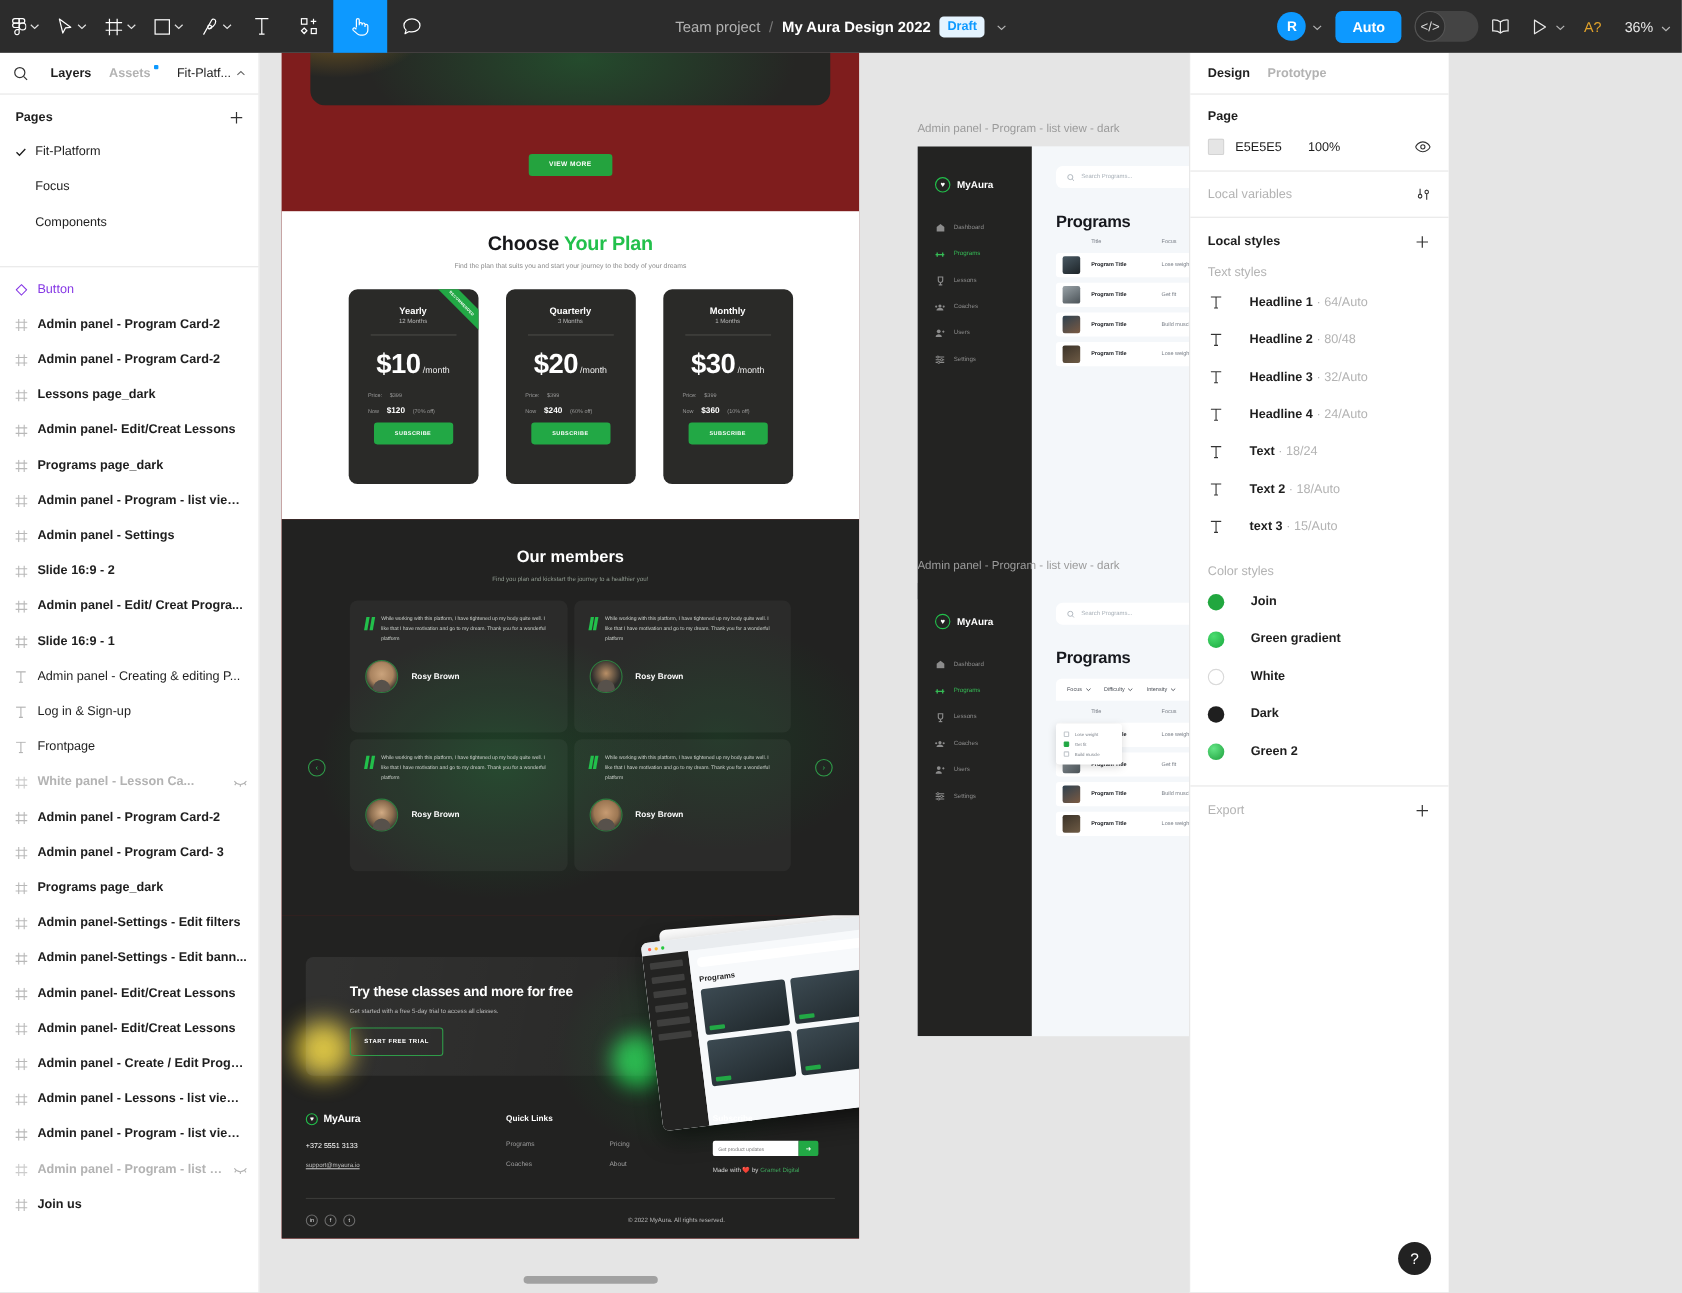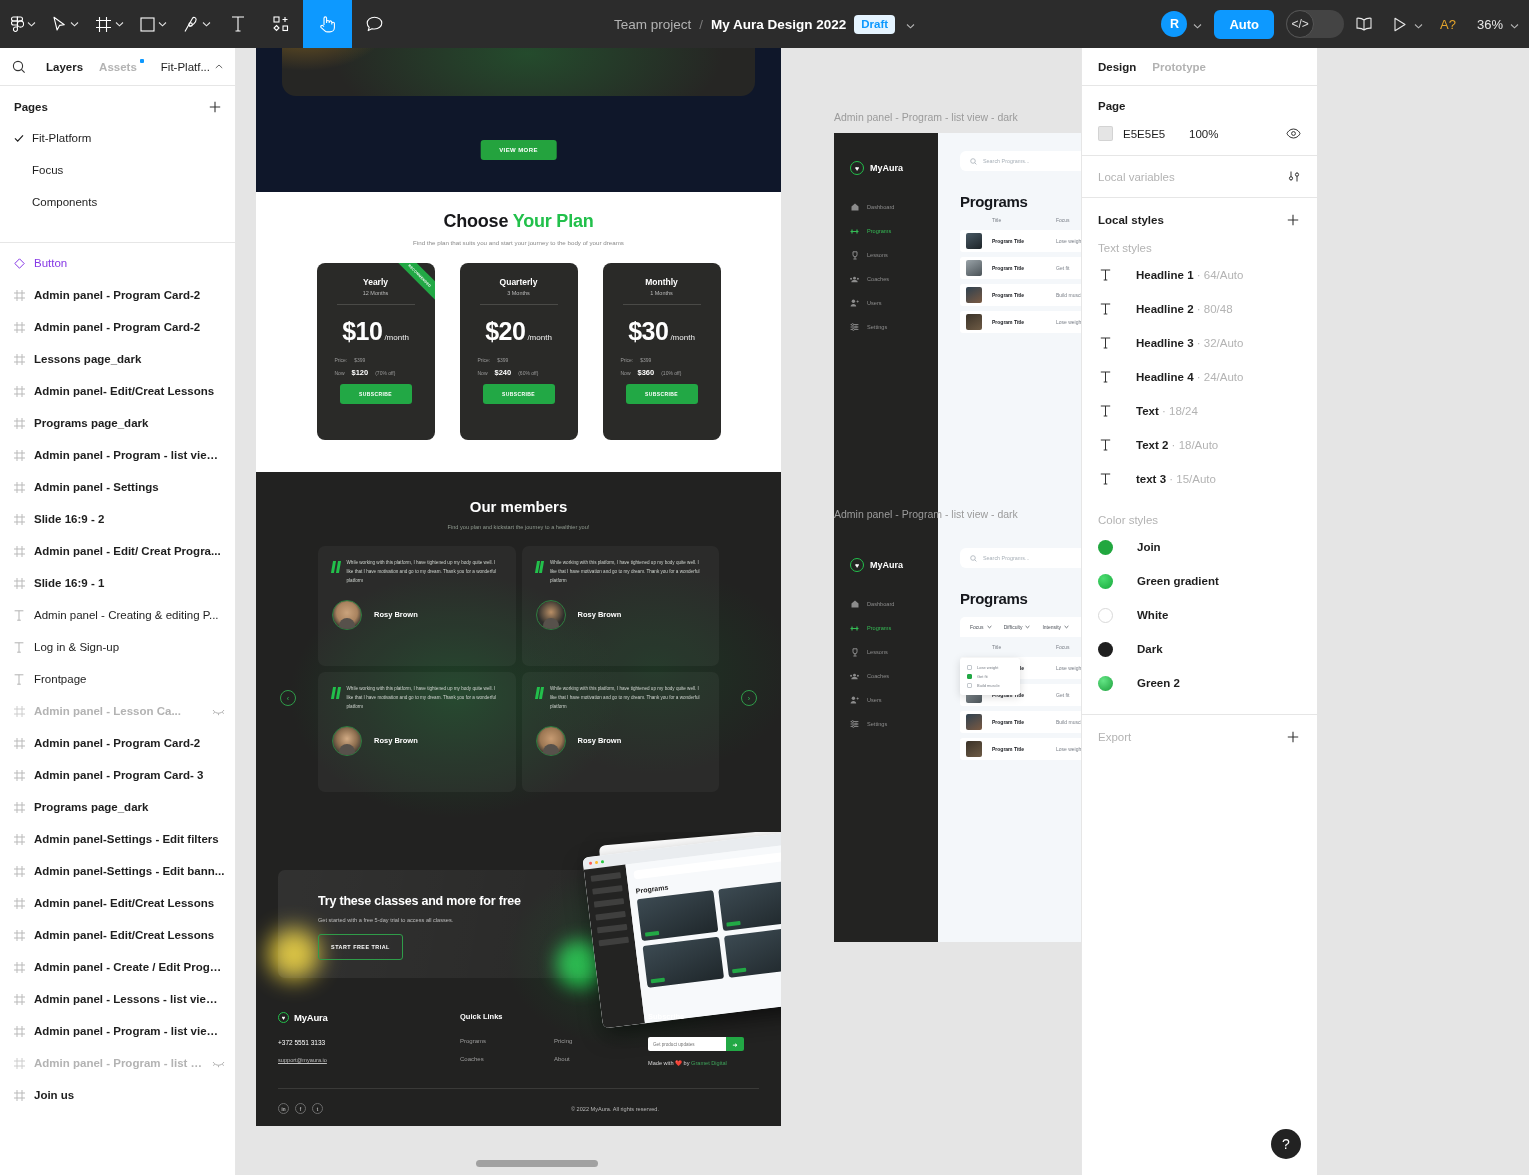--- a/index.html
+++ b/index.html
@@ -163,21 +163,21 @@
 
   
   .canvas {
     position: absolute; left: 236px; top: 48px;
     width: 1057px; height: 1127px; background: #e5e5e5; overflow: hidden;
   }
 
   
   .fp {
     position: absolute; left: 20px; top: -4px; width: 525px; height: 1082px;
-    background: #0f172a; overflow: hidden;
+    background: #7f1d1d; overflow: hidden;
   }
   .fp-topcard {
     position: absolute; left: 26px; top: -54px; width: 473px; height: 106px;
     border-radius: 14px;
     background:
       radial-gradient(120px 70px at 5% 30%, rgba(196,140,30,.55), transparent 70%),
       radial-gradient(260px 120px at 52% 60%, rgba(34,120,55,.45), transparent 75%),
       #262624;
   }
   .viewmore {
@@ -769,21 +769,21 @@
             </svg>
           </span>
           <span class="layer-name">Frontpage</span>
         </div>
         <div class="layer-row dim">
           <span class="layer-ic frame">
             <svg width="11" height="11" viewBox="0 0 11 11">
               <path d="M3 0v11M8 0v11M0 3h11M0 8h11" stroke="currentColor" stroke-width="1"></path>
             </svg>
           </span>
-          <span class="layer-name">Admin panel - Lesson Ca...</span>
+          <span class="layer-name">White panel - Lesson Ca...</span>
           <span class="eye-off">
             <svg width="13" height="9" viewBox="0 0 13 9">
               <path d="M1 3c1.6 2.2 3.4 3.2 5.5 3.2S10.4 5.2 12 3M2.6 5.1L1.4 6.8M10.4 5.1l1.2 1.7M6.5 6.3v1.9" stroke="currentColor" stroke-width="1" fill="none"></path>
             </svg>
           </span>
         </div>
         <div class="layer-row">
           <span class="layer-ic frame">
             <svg width="11" height="11" viewBox="0 0 11 11">
               <path d="M3 0v11M8 0v11M0 3h11M0 8h11" stroke="currentColor" stroke-width="1"></path>

